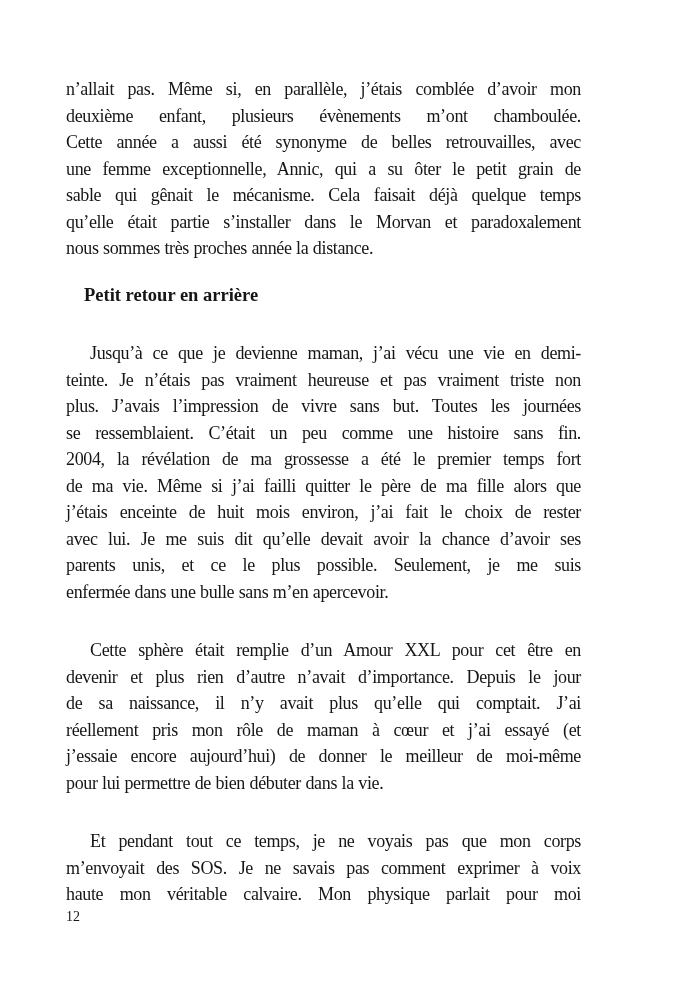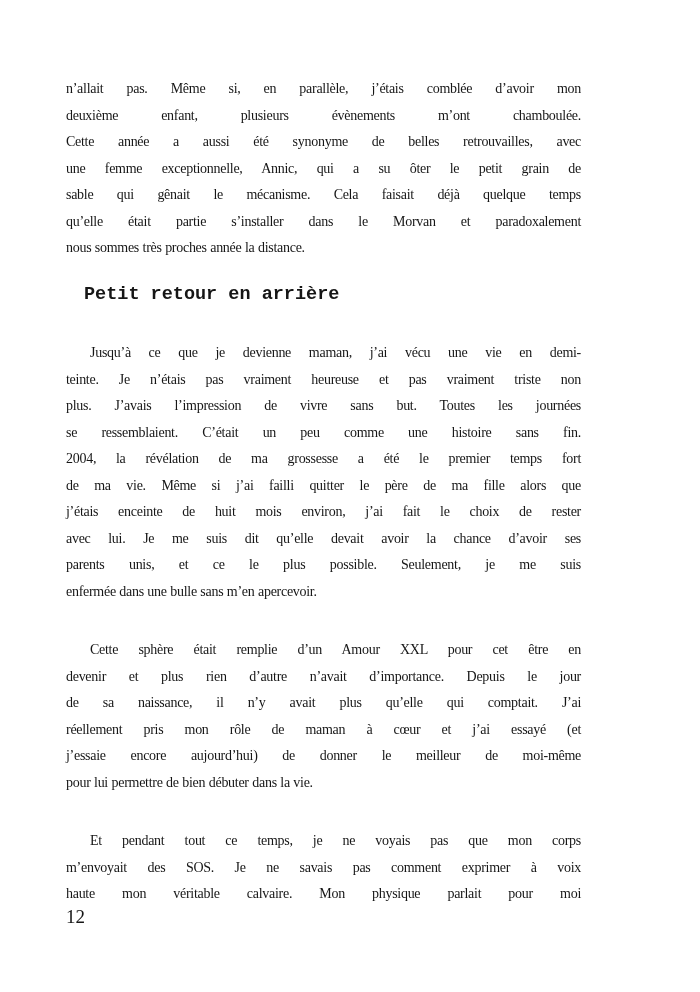--- a/index.html
+++ b/index.html
@@ -21,21 +21,21 @@
     left: 66px;
     top: 76px;
     width: 515px;
   }
   .para {
     margin: 0;
     padding: 0;
   }
   .pline {
     display: block;
-    font-size: 14px;
+    font-size: 18px;
     line-height: 26.5px;
     letter-spacing: -0.02em;
     word-spacing: 0.02em;
     text-align: justify;
     text-align-last: justify;
     white-space: normal;
   }
   .pline.end {
     text-align-last: left;
   }
@@ -43,27 +43,26 @@
     text-indent: 24px;
     margin-top: 32px;
   }
   .heading {
     font-size: 18.5px;
     font-weight: 700;
     line-height: 26.5px;
     margin: 20px 0 24px 0;
     padding-left: 18px;
     letter-spacing: 0;
-    font-family: Liberation Mono, monospace;
   }
   .page-number {
     position: absolute;
     left: 66px;
     top: 904px;
-    font-size: 19px;
+    font-size: 14px;
     line-height: 26.5px;
     color: #161616;
   }
 </style>
 </head>
 <body>
 
 <div class="page">
   <main class="text-block">
 

